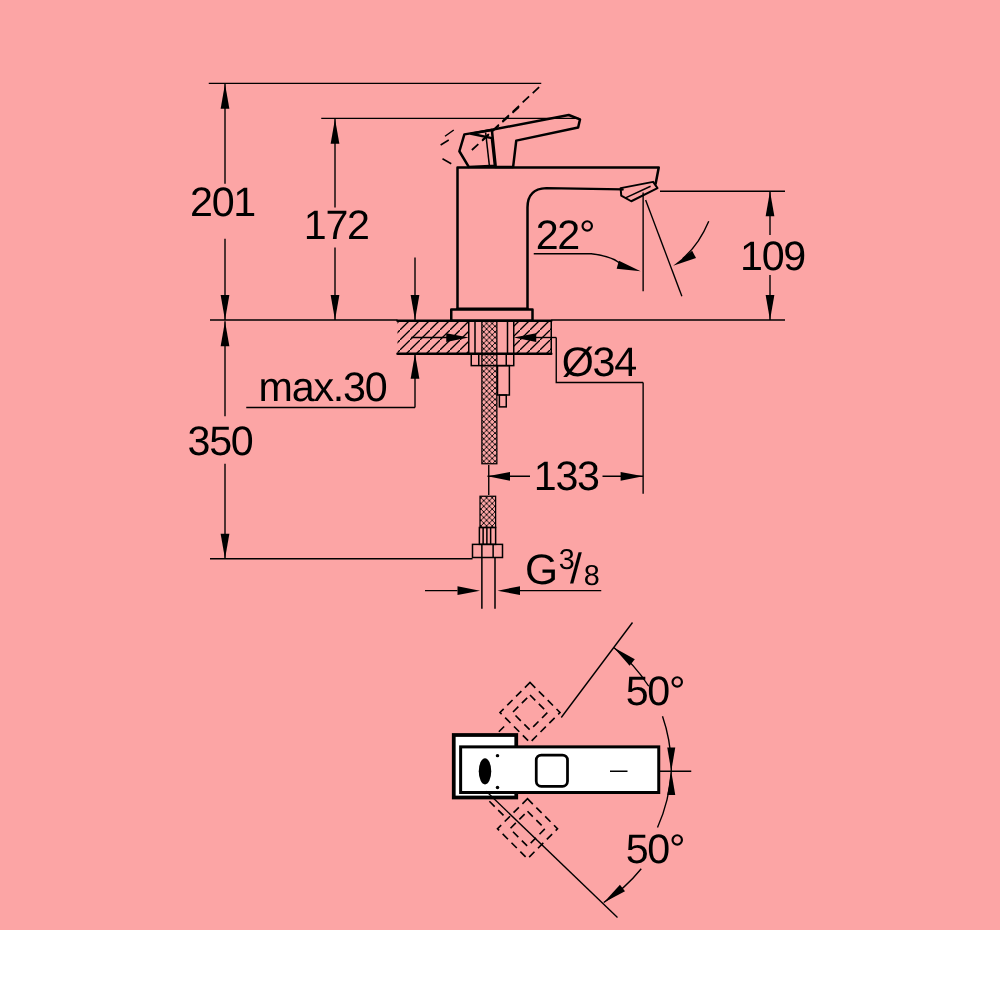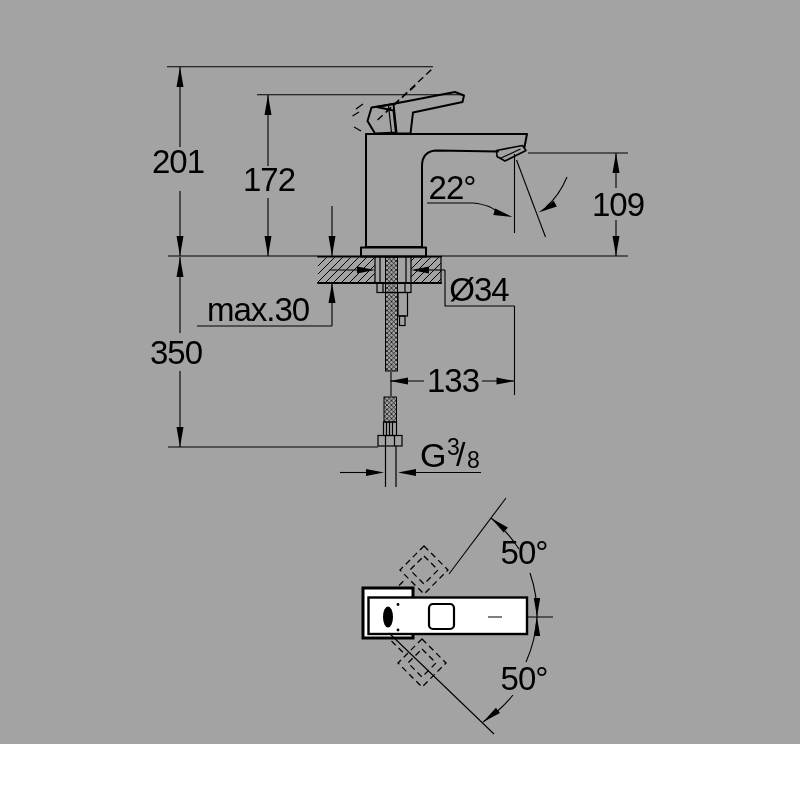--- a/index.html
+++ b/index.html
@@ -1,16 +1,16 @@
 <!DOCTYPE html>
 <html><head>
 <meta charset="utf-8">
 <style>
   html,body{margin:0;padding:0;background:#ffffff;}
-  .canvas{position:relative;width:800px;height:744px;background:#a3a3a3;overflow:hidden;
+  .canvas{position:relative;width:800px;height:744px;background:#fca5a5;overflow:hidden;
           font-family:"Liberation Sans", sans-serif;}
   svg{position:absolute;inset:0;}
   .dimtext{font-family:"Liberation Sans", sans-serif;font-size:33px;fill:#000;letter-spacing:-1px;}
   .dimtext-sm{font-family:"Liberation Sans", sans-serif;font-size:23px;fill:#000;}
   .obj{stroke:#000;fill:none;stroke-width:2;stroke-linejoin:round;stroke-linecap:round;}
   .objthin{stroke:#000;fill:none;stroke-width:1.2;}
   .dim{stroke:#000;fill:none;stroke-width:1.1;}
   .arr{fill:#000;stroke:none;}
   .dash{stroke:#000;fill:none;stroke-width:1.4;stroke-dasharray:7 4;}
 </style>

